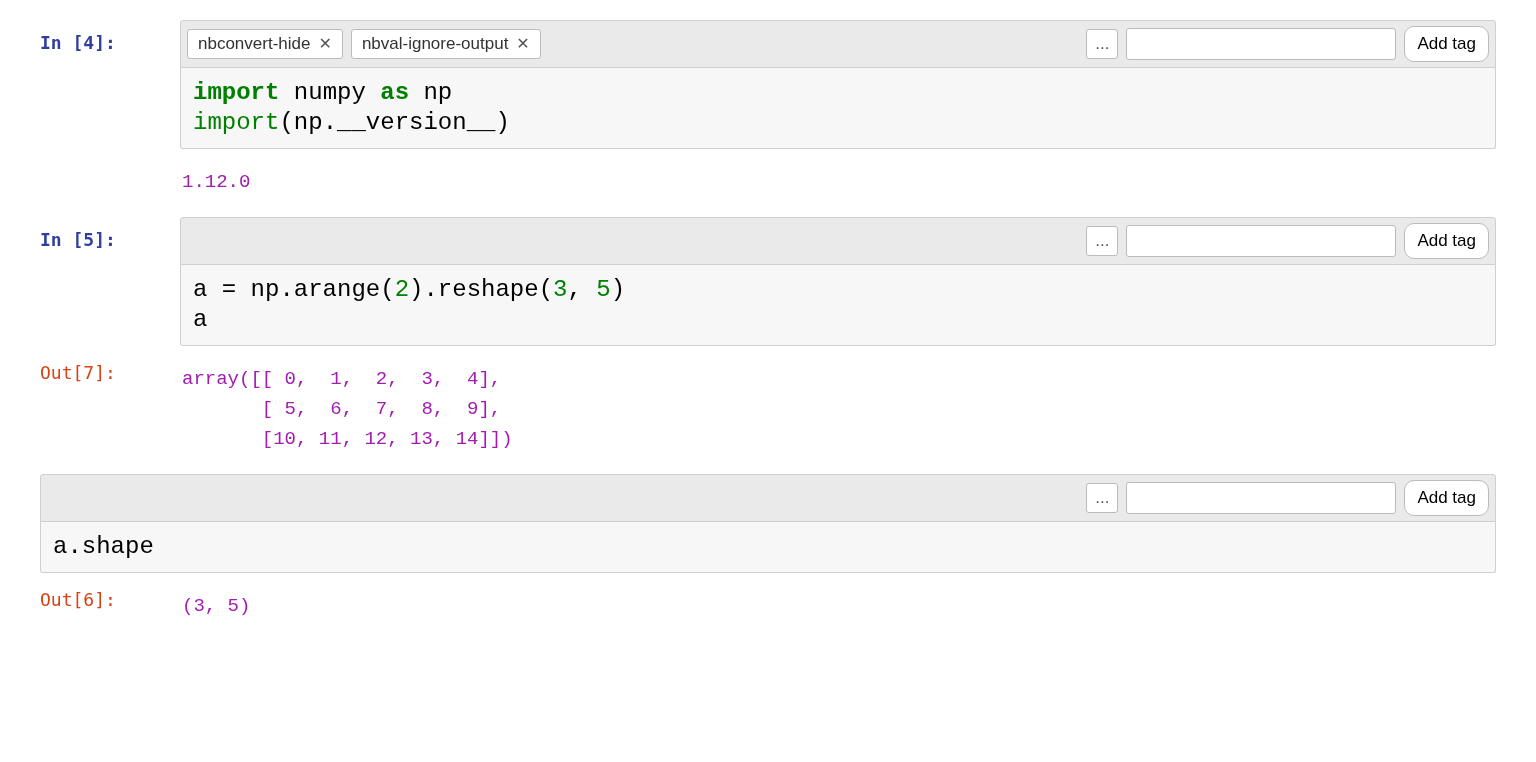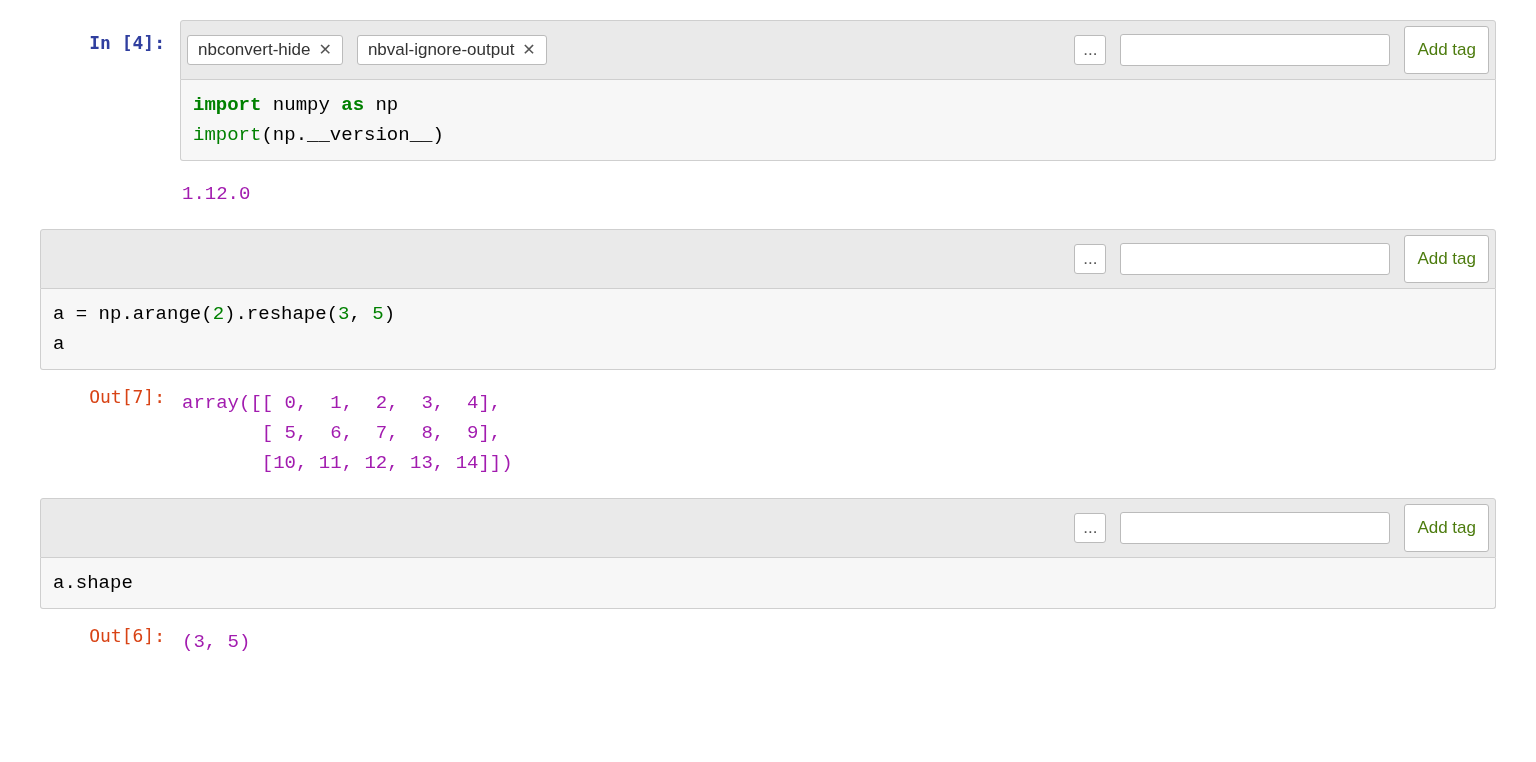--- a/index.html
+++ b/index.html
@@ -16,21 +16,20 @@
     .cell {
       margin-bottom: 20px;
     }
     .cell-row {
       display: flex;
       align-items: flex-start;
     }
     .prompt {
       width: 140px;
       min-width: 140px;
-      text-align: right;
       padding-right: 15px;
       font-family: monospace;
       font-size: 18px;
       line-height: 30px;
       padding-top: 8px;
     }
     .prompt-in {
       color: #303F9F;
       font-weight: bold;
     }
@@ -40,21 +39,21 @@
     .main-area {
       flex: 1;
     }
     .tag-bar {
       display: flex;
       align-items: center;
       background: #eaeaea;
       border: 1px solid #cfcfcf;
       border-radius: 3px 3px 0 0;
       padding: 5px 6px;
-      gap: 14px;
+      gap: 8px;
     }
     .tag-chip {
       display: inline-flex;
       align-items: center;
       background: #fff;
       border: 1px solid #bbb;
       border-radius: 3px;
       padding: 4px 10px;
       font-size: 17px;
       color: #333;
@@ -84,35 +83,35 @@
       border: 1px solid #bbb;
       border-radius: 3px;
       height: 32px;
       width: 270px;
       padding: 0 8px;
       font-size: 16px;
     }
     .add-tag-btn {
       background: #fff;
       border: 1px solid #bbb;
-      border-radius: 3px;
+      border-radius: 10px;
       padding: 4px 12px;
       font-size: 17px;
-      color: #4d7c0f;
+      color: #000000;
       cursor: pointer;
-      height: 48px;
+      height: 36px;
     }
     .code-area {
       background: #f7f7f7;
       border: 1px solid #cfcfcf;
       border-top: none;
       border-radius: 0 0 3px 3px;
       padding: 10px 12px;
       font-family: Menlo, Monaco, "Courier New", monospace;
-      font-size: 19px;
+      font-size: 24px;
       line-height: 30px;
       white-space: pre;
       color: #000;
     }
     .output-text {
       font-family: Menlo, Monaco, "Courier New", monospace;
       font-size: 19px;
       line-height: 30px;
       white-space: pre;
       color: #a21caf;
@@ -156,20 +155,21 @@
     </div>
   </div>
   <div class="output-row">
     <div class="prompt"></div>
     <div class="output-text">1.12.0</div>
   </div>
 </div>
 
 <div class="cell">
   <div class="cell-row">
+    <div class="prompt prompt-in">In [5]:</div>
     <div class="main-area">
       <div class="tag-bar">
         <span class="spacer"></span>
         <button class="ellipsis-btn">...</button>
         <input class="tag-input" type="text" style="">
         <button class="add-tag-btn">Add tag</button>
       </div>
       <div class="code-area"><span>a = np.arange(</span><span class="num">2</span><span>).reshape(</span><span class="num">3</span><span>, </span><span class="num">5</span><span>)
 a</span></div>
     </div>

